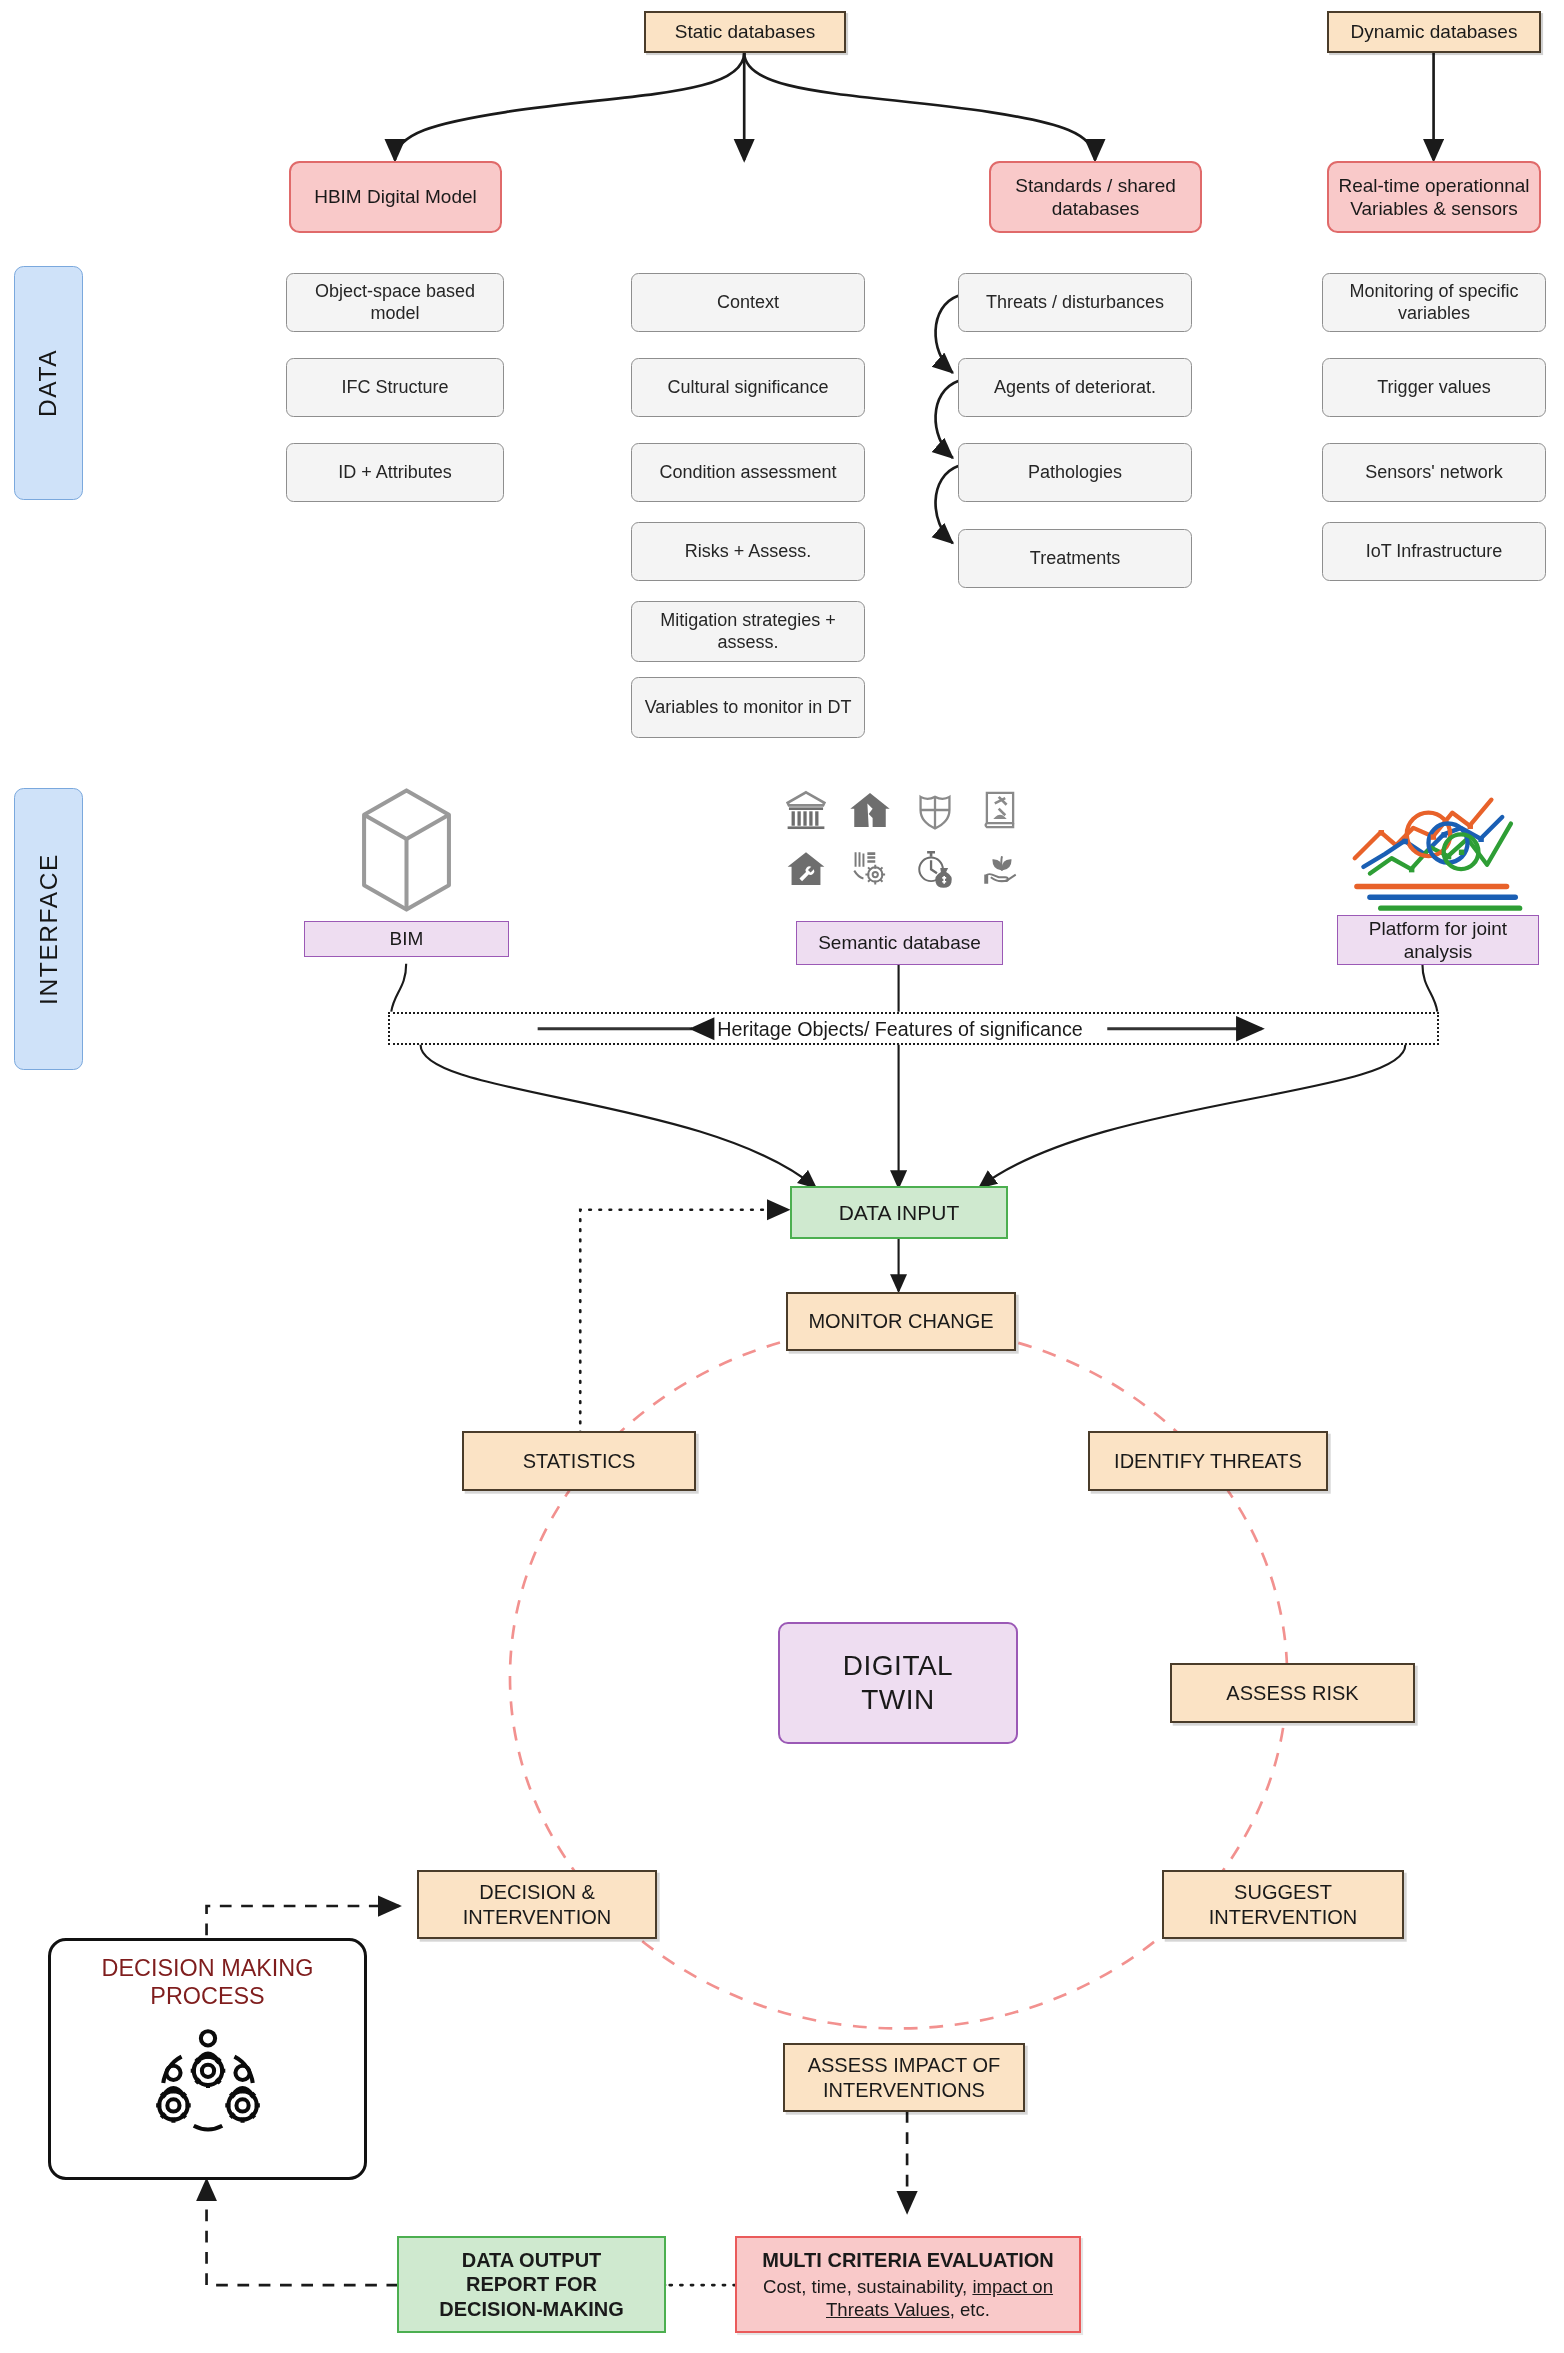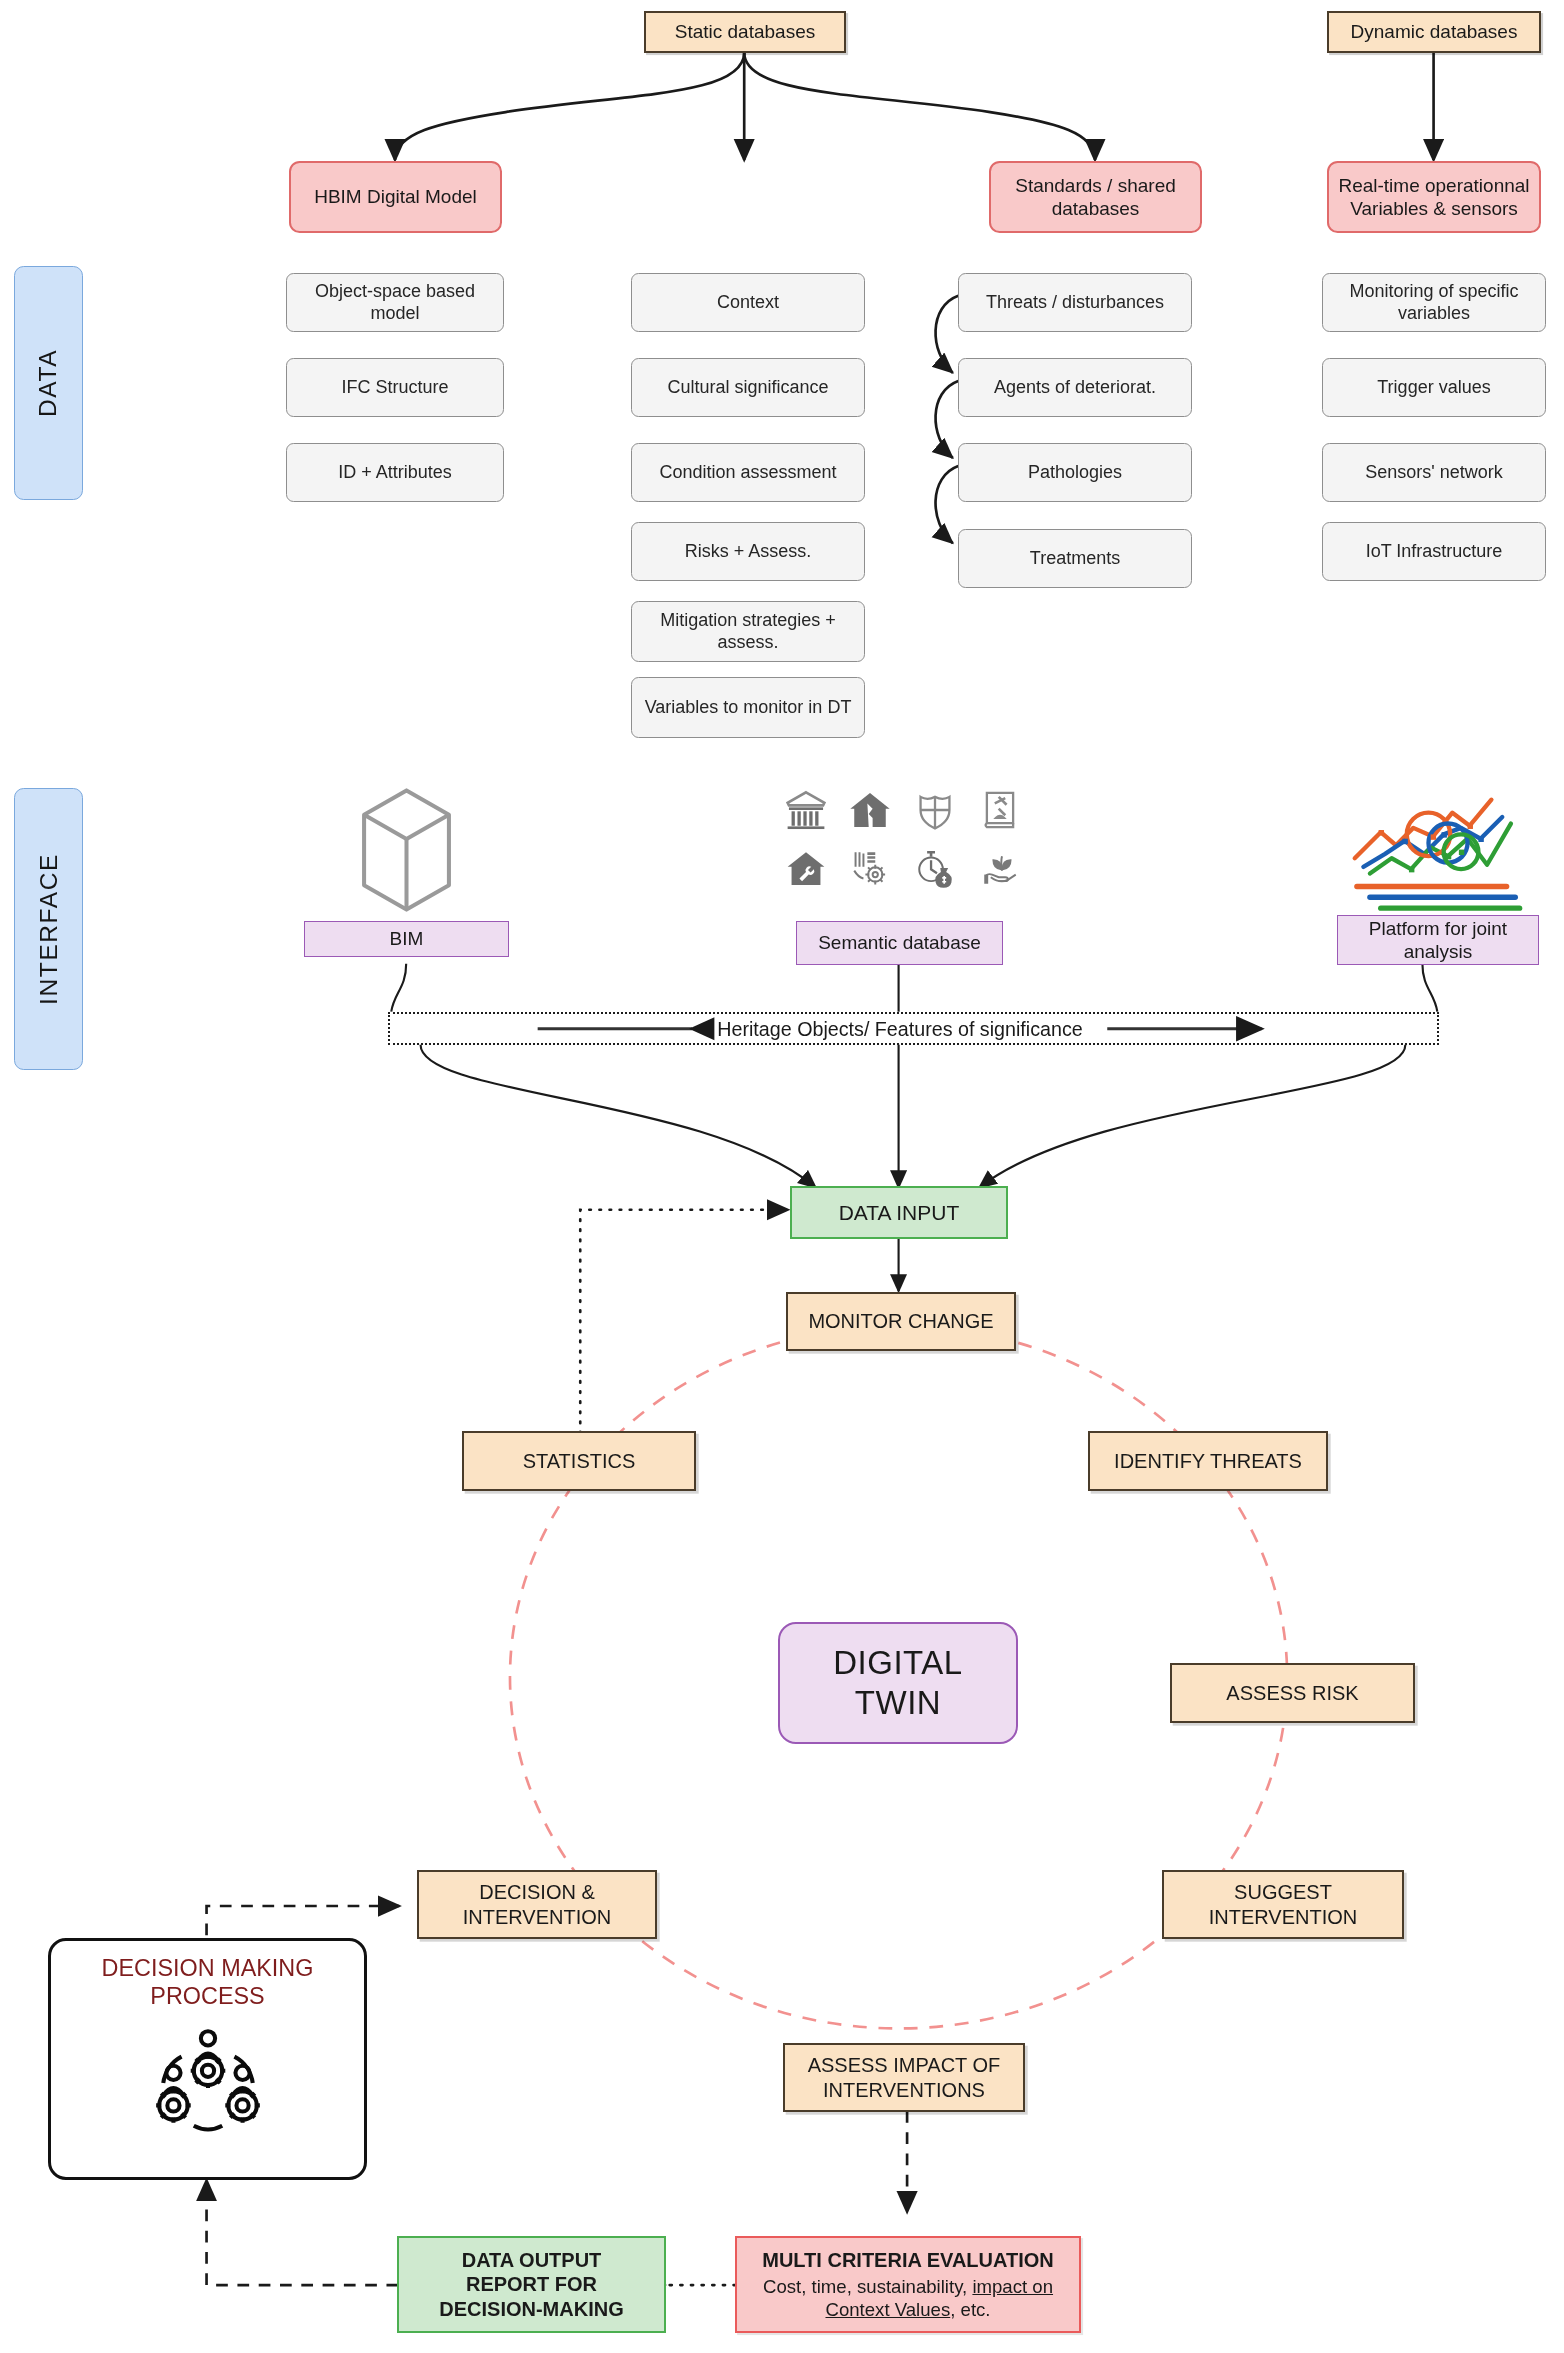--- a/index.html
+++ b/index.html
@@ -52,22 +52,22 @@
 
   
   .step {
     background:#fbe3c5; border:2.1px solid #4a3c2a; font-size:20px;
     box-shadow: 2.7px 2.7px 0 rgba(0,0,0,0.16);
     padding:3.2px 5.3px;
   }
 
   
   .dtwin {
-    background:#eeddf1; border:2.1px solid #9b59b6; border-radius:18px;
-    font-size:33px; line-height:1.2; letter-spacing:0.5px; padding:5.3px;
+    background:#eeddf1; border:2.1px solid #9b59b6; border-radius:10px;
+    font-size:28px; line-height:1.2; letter-spacing:0.5px; padding:5.3px;
   }
 
   
   .mce {
     background:#f9c9c9; border:2.7px solid #ea5b5b; font-size:19px;
     flex-direction:column; padding:4.3px 6.4px;
     box-shadow: 2.1px 2.1px 0 rgba(0,0,0,0.10);
   }
   .mce .hd { font-weight:bold; font-size:20px; margin-bottom:2.1px; }
   .mce .bd { font-size:18.6px; line-height:1.25; }
@@ -443,17 +443,17 @@
   </div>
 
   <div class="node green" style="left:397px; top:2236px; width:269px; height:97px; flex-direction:column; font-weight:bold; font-size:20px;">
     <span>DATA OUTPUT</span>
     <span>REPORT FOR</span>
     <span>DECISION-MAKING</span>
   </div>
 
   <div class="node mce" style="left:735px; top:2236px; width:346px; height:97px;">
     <div class="hd">MULTI CRITERIA EVALUATION</div>
-    <div class="bd"><span>Cost, time, sustainability, </span><u>impact on</u><br><u>Context Values</u><span>, etc.</span></div>
+    <div class="bd"><span>Cost, time, sustainability, </span><u>impact on</u><br><u>Threats Values</u><span>, etc.</span></div>
   </div>
 
 </div>
 
 
 </body></html>

